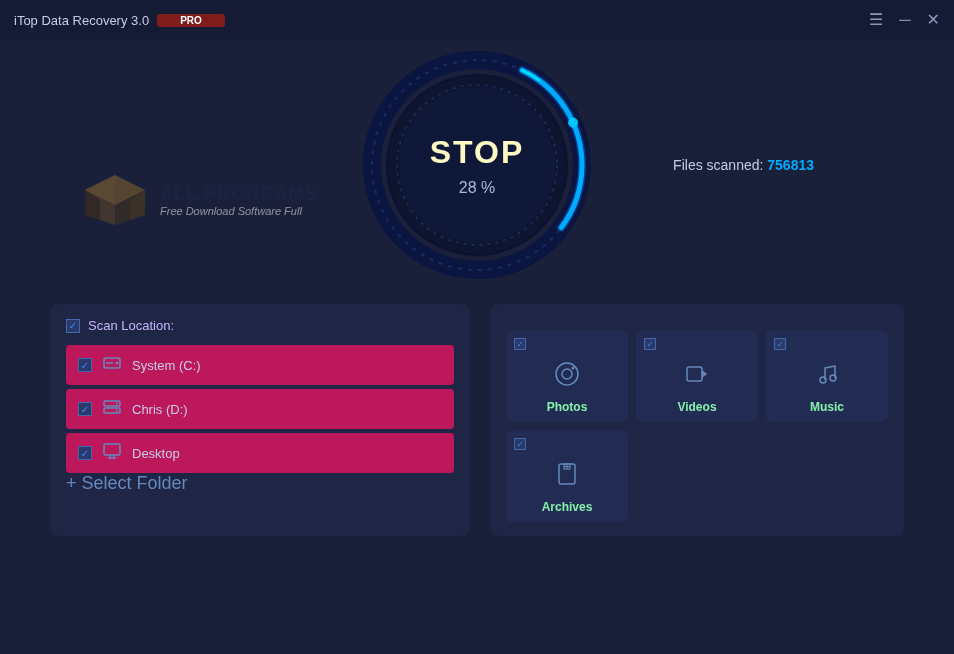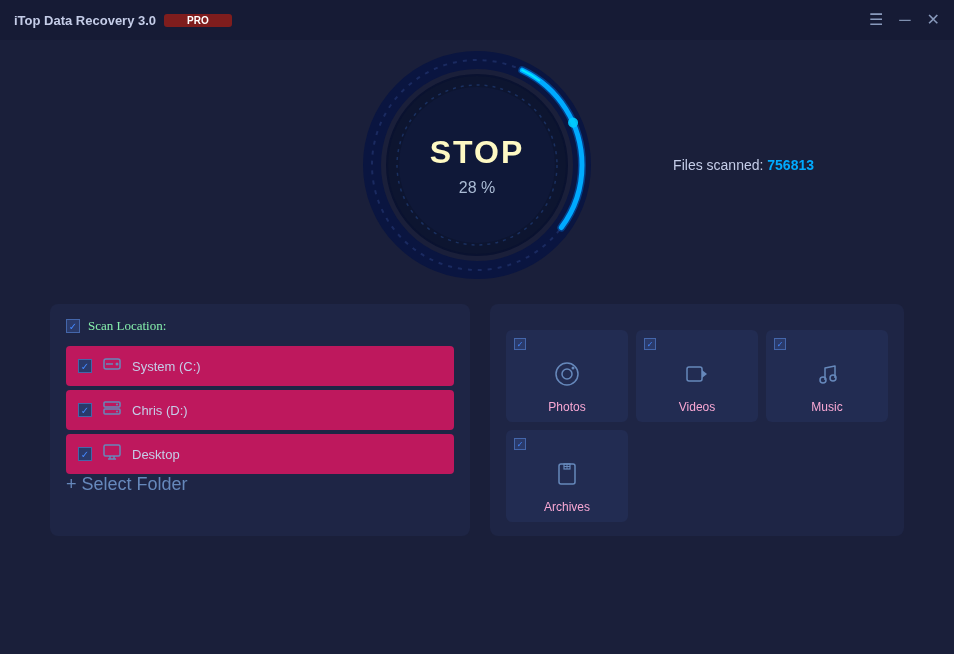--- a/index.html
+++ b/index.html
@@ -23,21 +23,21 @@
       height: 40px;
     }
     .title-left {
       display: flex;
       align-items: center;
       gap: 8px;
     }
     .app-title {
       font-size: 13px;
       color: #c5cde8;
-      font-weight: 700;
+      font-weight: 400;
     }
     .pro-badge {
       background: #7f1d1d;
       color: #fff;
       font-size: 10px;
       font-weight: bold;
       padding: 1px 23px;
       border-radius: 3px;
     }
     .title-controls {
@@ -136,23 +136,22 @@
       padding: 14px 16px;
     }
     .panel-header {
       display: flex;
       align-items: center;
       gap: 8px;
       margin-bottom: 12px;
     }
     .panel-header label {
       font-size: 13px;
-      color: #86efac;
-      cursor: pointer;
-      font-family: Liberation Serif, serif;
+      color: #c4b5fd;
+      cursor: pointer;
     }
     .checkbox {
       width: 14px;
       height: 14px;
       background: #2a3a6a;
       border: 1px solid #4466aa;
       display: flex;
       align-items: center;
       justify-content: center;
       cursor: pointer;
@@ -246,23 +245,24 @@
     .file-type-icon {
       font-size: 24px;
       color: #6688bb;
       margin: 18px auto 6px;
       display: block;
       text-align: center;
       width: 100%;
     }
     .file-type-name {
       font-size: 12px;
-      color: #f9a8d4;
+      color: #86efac;
       text-align: center;
       width: 100%;
+      font-weight: bold;
     }
 
     
     .scan-row {
       display: flex;
       align-items: center;
       justify-content: center;
       position: relative;
       margin-top: 10px;
     }
@@ -279,20 +279,34 @@
     <span>☰</span>
     <span>─</span>
     <span>✕</span>
   </div>
 </div>
 
 <div class="main-content">
 
   <div class="scan-row">
 
+    <div class="watermark-area">
+
+      <svg width="70" height="60" viewBox="0 0 70 60">
+        <polygon points="35,5 65,20 65,45 35,55" fill="#5a4010" opacity="0.7"></polygon>
+        <polygon points="35,5 5,20 5,45 35,55" fill="#8a6020" opacity="0.7"></polygon>
+        <polygon points="5,20 35,5 65,20 35,35" fill="#b08030" opacity="0.7"></polygon>
+        <polygon points="20,30 5,20 5,45 20,50" fill="#3a2a08" opacity="0.7"></polygon>
+        <polygon points="50,30 65,20 65,45 50,50" fill="#6a4a15" opacity="0.7"></polygon>
+      </svg>
+      <div>
+        <div class="watermark-text">ALL PROGRAMS</div>
+        <div class="watermark-sub">Free Download Software Full</div>
+      </div>
+    </div>
 
     <div class="circle-container">
       <svg class="circle-svg" viewBox="0 0 230 230">
 
         <circle cx="115" cy="115" r="105" fill="none" stroke="#0a1540" stroke-width="18"></circle>
 
         <circle cx="115" cy="115" r="105" fill="none" stroke="#1a2a60" stroke-width="2" stroke-dasharray="4 6" stroke-dashoffset="0"></circle>
 
         <circle cx="115" cy="115" r="90" fill="#0d1530" stroke="#0a1230" stroke-width="2"></circle>
 

